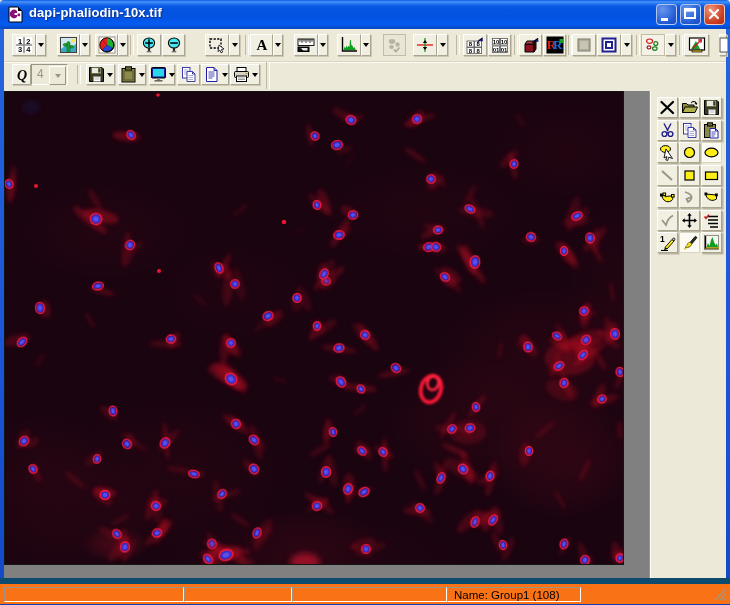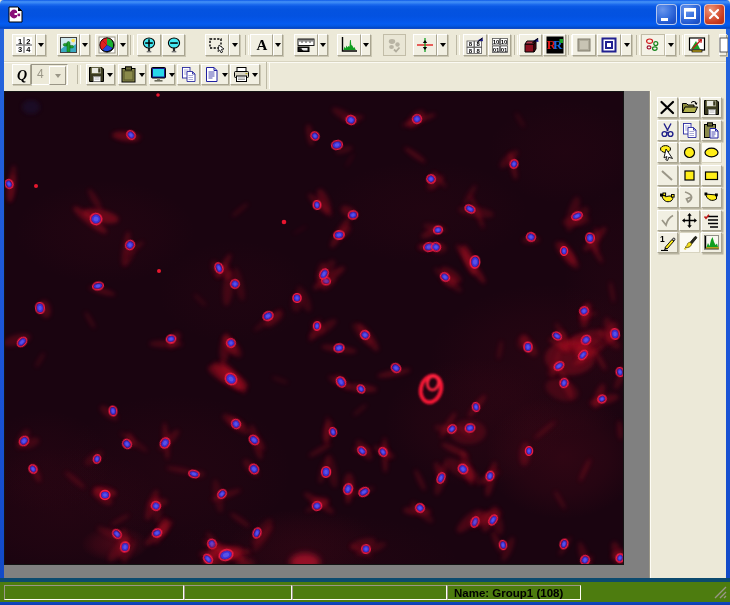--- a/index.html
+++ b/index.html
@@ -38,34 +38,35 @@
 #content{position:absolute;left:4px;top:91px;width:721px;height:487px;background:#808080;}
 #imgwrap{position:absolute;left:1px;top:1px;width:618px;height:472px;background:#1c0511;}
 #palette{position:absolute;left:646px;top:0px;width:75px;height:487px;background:#ece9d8;
  border-left:1px solid #fdfcf5;box-shadow:-1px 0 0 #9a9687;}
 .pb{position:absolute;width:21px;height:21px;background:#f1efe2;
  border:1px solid #fff;border-right-color:#a9a591;border-bottom-color:#a9a591;
  box-shadow:1.5px 1.5px 0 #b8b4a0;box-sizing:border-box;
  display:flex;align-items:center;justify-content:center;}
 .pb .ic{display:block;line-height:0;}
 
-#status{position:absolute;left:0;top:578px;width:730px;height:20px;background:#4d7c0f;border-top:4px solid #0c4a6e;font-weight:bold;}
+#status{position:absolute;left:0;top:578px;width:730px;height:20px;background:#f97316;border-top:6px solid #0c4a6e;}
 .sf{position:absolute;top:3px;height:15px;border:1px solid;border-color:#9a9687 #fdfcf5 #fdfcf5 #9a9687;
  box-sizing:border-box;font-size:11.5px;color:#000;padding:1px 4px 0 6px;white-space:nowrap;}
 #grip{position:absolute;right:2px;top:3px;width:15px;height:15px;}
 </style></head>
 <body>
 <div id="win">
   <div id="titlebar">
     <div id="ticon"><svg width="15" height="17" viewBox="0 0 15 17">
           <path d="M1 1 h9 l4 4 v11 h-13 z" fill="#fff" stroke="#000" stroke-width="1"></path>
           <path d="M10 1 v4 h4 z" fill="#000"></path>
           <path d="M9 5 a4.2 4.2 0 1 0 0 6 v-2 h-2.5 v-2 h2.5 z" fill="#8a1078"></path>
           <rect x="9.5" y="7.6" width="2.6" height="2.6" fill="#8a1078"></rect>
         </svg></div>
+    <div id="ttext">dapi-phaliodin-10x.tif</div>
     <div id="wmin" class="wb" style="left:656px;"><svg width="19" height="19" viewBox="0 0 19 19">
           <rect x="4" y="13" width="7" height="3" fill="#fff"></rect>
         </svg></div>
     <div id="wmax" class="wb" style="left:680px;"><svg width="19" height="19" viewBox="0 0 19 19">
           <rect x="4" y="4" width="10" height="9" fill="none" stroke="#fff" stroke-width="2"></rect>
           <rect x="4" y="4" width="10" height="2.6" fill="#fff"></rect>
         </svg></div>
     <div id="wclose" class="wb" style="left:704px;"><svg width="19" height="19" viewBox="0 0 19 19">
           <path d="M5 5 L13 13 M13 5 L5 13" stroke="#fff" stroke-width="2.2" stroke-linecap="round"></path>
         </svg></div>

